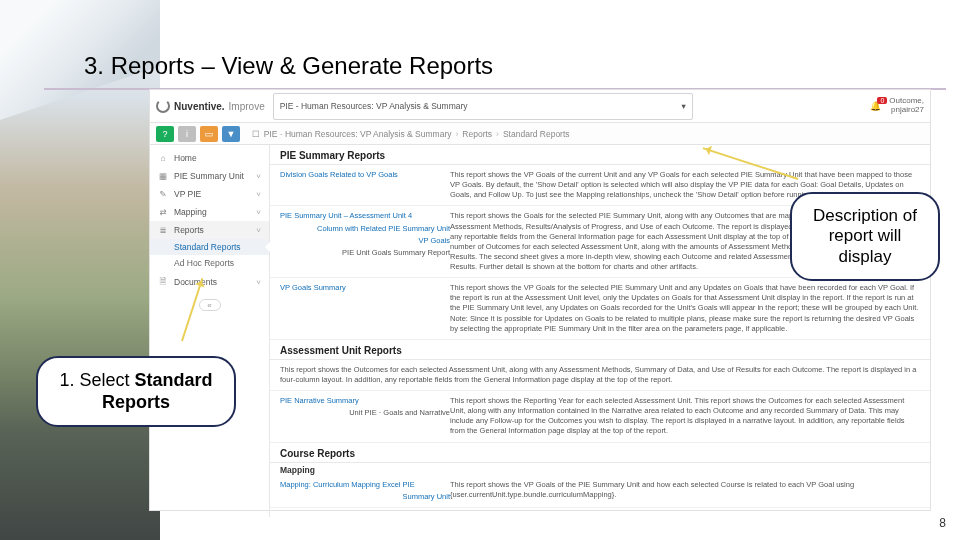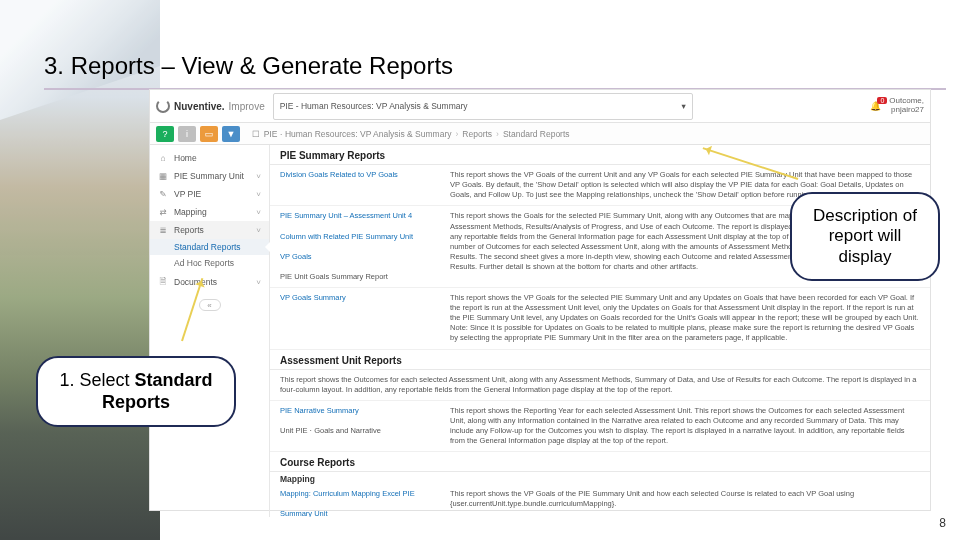--- a/index.html
+++ b/index.html
@@ -14,21 +14,21 @@
   }
   .photo-stripe::before {
     content: ""; position: absolute; top: 0; left: 0; right: 0; height: 120px;
     background: linear-gradient(135deg,#f6f9fb 20%,#dfe6ec 48%,#c8d2db 70%);
     clip-path: polygon(0 0,100% 0,100% 55%,0 100%);
   }
 
   
   .title-wrap { position: absolute; left: 44px; top: 52px; right: 14px; }
   .title-underline { height: 2px; background: #c9bcd1; margin-top: 8px; }
-  .slide-title { font-size: 24px; font-weight: 500; color: #000; }
+  .slide-title { font-size: 24px; font-weight: 500; color: #000; margin-left: 40px; }
 
   
   .app {
     position: absolute; left: 150px; top: 90px; width: 780px; height: 420px;
     background: #fff; font-size: 9px; color: #444;
     box-shadow: 0 0 0 1px #e1e1e1;
   }
   .app-header {
     display: flex; align-items: center; height: 26px; background: #fff;
     border-bottom: 1px solid #e3e3e3; padding: 16px 6px; gap: 8px;
@@ -77,21 +77,21 @@
   .main { flex: 1; overflow: hidden; }
   .section-head {
     padding: 5px 10px 3px; font-size: 10px; font-weight: 700; color: #222;
     border-bottom: 1px solid #e8e8e8; background: #fff;
   }
   .row {
     display: flex; padding: 5px 10px; border-bottom: 1px solid #f0f0f0;
     font-size: 7.5px; line-height: 1.35;
   }
   .row .rname { width: 170px; color: #1570b8; }
-  .row .rname .sub { color: #1570b8; display: block; margin-top: 10px; }
+  .row .rname .sub { color: #1570b8; display: block; margin-top: 2px; text-align: right; }
   .row .rdesc { flex: 1; color: #555; filter: blur(0.35px); }
 
   
   .callout {
     position: absolute; background: #fff; border: 2px solid #1f2a55; border-radius: 22px;
     padding: 12px 18px; text-align: center; font-size: 18px; color: #000; line-height: 1.2;
   }
   .callout b { font-weight: 700; }
   .c1 { left: 36px; top: 356px; width: 200px; }
   .c2 { right: 20px; top: 192px; width: 150px; font-size: 17px; }

